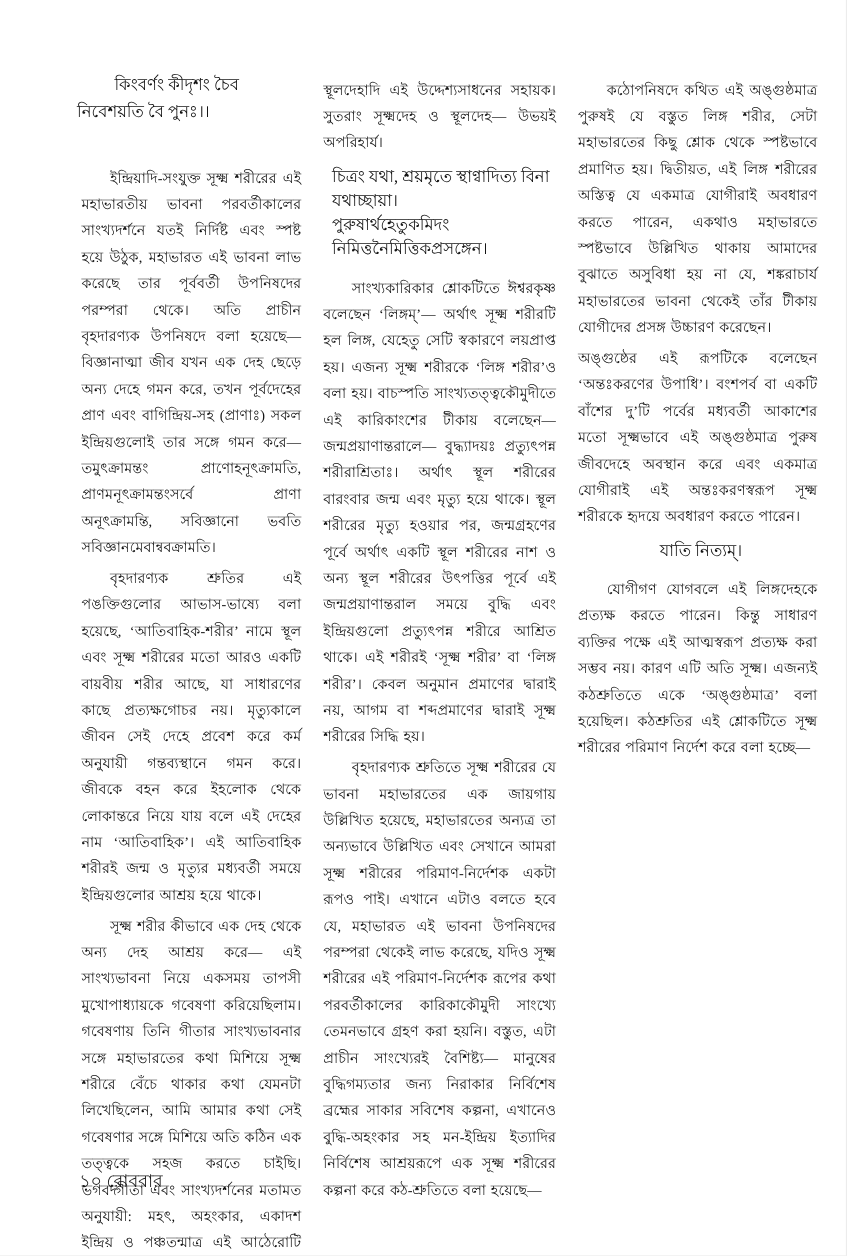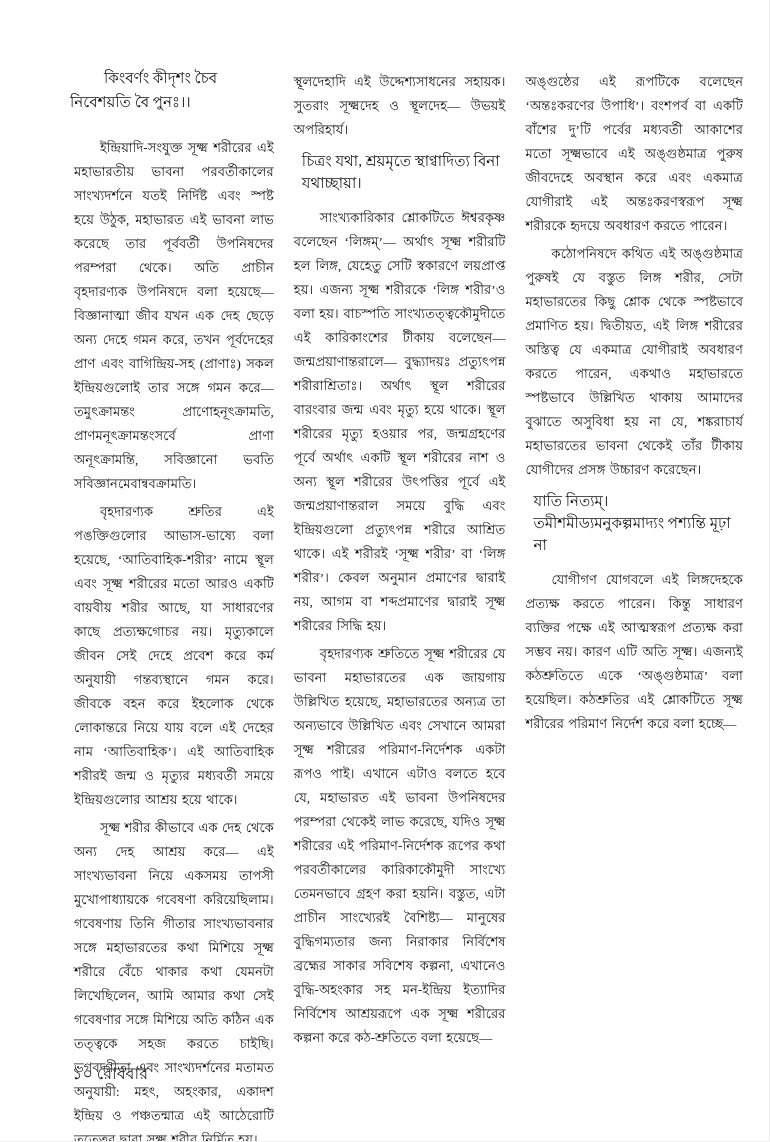--- a/index.html
+++ b/index.html
@@ -39,38 +39,38 @@
     font-size: 13px;
     line-height: 24px;
     text-align: justify;
     text-indent: 26px;
     letter-spacing: 0.1px;
     word-spacing: 1px;
   }
   p.no-indent { text-indent: 0; }
 
   .shloka-line {
-    margin: 0 0 22px 0;
+    margin: 0 0 36px 0;
     font-size: 15px;
     line-height: 24px;
     text-indent: 34px;
   }
 
   .verse {
     margin: 8px 0 12px 0;
     padding-left: 12px;
     font-size: 15px;
     line-height: 22px;
   }
   .verse .v-line {
     text-align: left;
     white-space: normal;
   }
   .verse .v-right {
-    text-align: left;
+    text-align: center;
     padding-right: 6px;
   }
 
   .footer {
     position: absolute;
     left: 72px;
     top: 1039px;
     font-size: 16px;
     color: #1a1a1a;
     margin-top: 22px;
@@ -88,32 +88,32 @@
         <p class="body-par">ইন্দ্রিয়াদি-সংযুক্ত সূক্ষ্ম শরীরের এই মহাভারতীয় ভাবনা পরবর্তীকালের সাংখ্যদর্শনে যতই নির্দিষ্ট এবং স্পষ্ট হয়ে উঠুক, মহাভারত এই ভাবনা লাভ করেছে তার পূর্ববর্তী উপনিষদের পরম্পরা থেকে। অতি প্রাচীন বৃহদারণ্যক উপনিষদে বলা হয়েছে— বিজ্ঞানাত্মা জীব যখন এক দেহ ছেড়ে অন্য দেহে গমন করে, তখন পূর্বদেহের প্রাণ এবং বাগিন্দ্রিয়-সহ (প্রাণাঃ) সকল ইন্দ্রিয়গুলোই তার সঙ্গে গমন করে— তমুৎক্রামন্তং প্রাণোহনূৎক্রামতি, প্রাণমনূৎক্রামন্তংসর্বে প্রাণা অনূৎক্রামন্তি, সবিজ্ঞানো ভবতি সবিজ্ঞানমেবান্ববক্রামতি।</p>
         <p class="body-par">বৃহদারণ্যক শ্রুতির এই পঙক্তিগুলোর আভাস-ভাষ্যে বলা হয়েছে, ‘আতিবাহিক-শরীর’ নামে স্থূল এবং সূক্ষ্ম শরীরের মতো আরও একটি বায়বীয় শরীর আছে, যা সাধারণের কাছে প্রত্যক্ষগোচর নয়। মৃত্যুকালে জীবন সেই দেহে প্রবেশ করে কর্ম অনুযায়ী গন্তব্যস্থানে গমন করে। জীবকে বহন করে ইহলোক থেকে লোকান্তরে নিয়ে যায় বলে এই দেহের নাম ‘আতিবাহিক’। এই আতিবাহিক শরীরই জন্ম ও মৃত্যুর মধ্যবর্তী সময়ে ইন্দ্রিয়গুলোর আশ্রয় হয়ে থাকে।</p>
         <p class="body-par">সূক্ষ্ম শরীর কীভাবে এক দেহ থেকে অন্য দেহ আশ্রয় করে— এই সাংখ্যভাবনা নিয়ে একসময় তাপসী মুখোপাধ্যায়কে গবেষণা করিয়েছিলাম। গবেষণায় তিনি গীতার সাংখ্যভাবনার সঙ্গে মহাভারতের কথা মিশিয়ে সূক্ষ্ম শরীরে বেঁচে থাকার কথা যেমনটা লিখেছিলেন, আমি আমার কথা সেই গবেষণার সঙ্গে মিশিয়ে অতি কঠিন এক তত্ত্বকে সহজ করতে চাইছি। ভগবদ্গীতা এবং সাংখ্যদর্শনের মতামত অনুযায়ী: মহৎ, অহংকার, একাদশ ইন্দ্রিয় ও পঞ্চতন্মাত্র এই আঠেরোটি তত্ত্বের দ্বারা সূক্ষ্ম শরীর নির্মিত হয়।</p>
 
       </div>
 
       <div class="col col-2">
         <p class="body-par no-indent">স্থূলদেহাদি এই উদ্দেশ্যসাধনের সহায়ক। সুতরাং সূক্ষ্মদেহ ও স্থূলদেহ— উভয়ই অপরিহার্য।</p>
         <div class="verse">
           <div class="v-line">চিত্রং যথা, শ্রয়মৃতে স্থাণ্বাদিত্য বিনা যথাচ্ছায়া।</div>
+          <div class="v-line">পুরুষার্থহেতুকমিদং নিমিত্তনৈমিত্তিকপ্রসঙ্গেন।</div>
         </div>
         <p class="body-par">সাংখ্যকারিকার শ্লোকটিতে ঈশ্বরকৃষ্ণ বলেছেন ‘লিঙ্গম্’— অর্থাৎ সূক্ষ্ম শরীরটি হল লিঙ্গ, যেহেতু সেটি স্বকারণে লয়প্রাপ্ত হয়। এজন্য সূক্ষ্ম শরীরকে ‘লিঙ্গ শরীর’ও বলা হয়। বাচস্পতি সাংখ্যতত্ত্বকৌমুদীতে এই কারিকাংশের টীকায় বলেছেন— জন্মপ্রয়াণান্তরালে— বুদ্ধ্যাদয়ঃ প্রত্যুৎপন্ন শরীরাশ্রিতাঃ। অর্থাৎ স্থূল শরীরের বারংবার জন্ম এবং মৃত্যু হয়ে থাকে। স্থূল শরীরের মৃত্যু হওয়ার পর, জন্মগ্রহণের পূর্বে অর্থাৎ একটি স্থূল শরীরের নাশ ও অন্য স্থূল শরীরের উৎপত্তির পূর্বে এই জন্মপ্রয়াণান্তরাল সময়ে বুদ্ধি এবং ইন্দ্রিয়গুলো প্রত্যুৎপন্ন শরীরে আশ্রিত থাকে। এই শরীরই ‘সূক্ষ্ম শরীর’ বা ‘লিঙ্গ শরীর’। কেবল অনুমান প্রমাণের দ্বারাই নয়, আগম বা শব্দপ্রমাণের দ্বারাই সূক্ষ্ম শরীরের সিদ্ধি হয়।</p>
         <p class="body-par">বৃহদারণ্যক শ্রুতিতে সূক্ষ্ম শরীরের যে ভাবনা মহাভারতের এক জায়গায় উল্লিখিত হয়েছে, মহাভারতের অন্যত্র তা অন্যভাবে উল্লিখিত এবং সেখানে আমরা সূক্ষ্ম শরীরের পরিমাণ-নির্দেশক একটা রূপও পাই। এখানে এটাও বলতে হবে যে, মহাভারত এই ভাবনা উপনিষদের পরম্পরা থেকেই লাভ করেছে, যদিও সূক্ষ্ম শরীরের এই পরিমাণ-নির্দেশক রূপের কথা পরবর্তীকালের কারিকাকৌমুদী সাংখ্যে তেমনভাবে গ্রহণ করা হয়নি। বস্তুত, এটা প্রাচীন সাংখ্যেরই বৈশিষ্ট্য— মানুষের বুদ্ধিগম্যতার জন্য নিরাকার নির্বিশেষ ব্রহ্মের সাকার সবিশেষ কল্পনা, এখানেও বুদ্ধি-অহংকার সহ মন-ইন্দ্রিয় ইত্যাদির নির্বিশেষ আশ্রয়রূপে এক সূক্ষ্ম শরীরের কল্পনা করে কঠ-শ্রুতিতে বলা হয়েছে—</p>
 
       </div>
 
       <div class="col col-3">
+        <p class="body-par">কঠোপনিষদে কথিত এই অঙ্গুষ্ঠমাত্র পুরুষই যে বস্তুত লিঙ্গ শরীর, সেটা মহাভারতের কিছু শ্লোক থেকে স্পষ্টভাবে প্রমাণিত হয়। দ্বিতীয়ত, এই লিঙ্গ শরীরের অস্তিত্ব যে একমাত্র যোগীরাই অবধারণ করতে পারেন, একথাও মহাভারতে স্পষ্টভাবে উল্লিখিত থাকায় আমাদের বুঝাতে অসুবিধা হয় না যে, শঙ্করাচার্য মহাভারতের ভাবনা থেকেই তাঁর টীকায় যোগীদের প্রসঙ্গ উচ্চারণ করেছেন।</p>
         <p class="body-par no-indent">অঙ্গুষ্ঠের এই রূপটিকে বলেছেন ‘অন্তঃকরণের উপাধি’। বংশপর্ব বা একটি বাঁশের দু’টি পর্বের মধ্যবর্তী আকাশের মতো সূক্ষ্মভাবে এই অঙ্গুষ্ঠমাত্র পুরুষ জীবদেহে অবস্থান করে এবং একমাত্র যোগীরাই এই অন্তঃকরণস্বরূপ সূক্ষ্ম শরীরকে হৃদয়ে অবধারণ করতে পারেন।</p>
-        <p class="body-par">কঠোপনিষদে কথিত এই অঙ্গুষ্ঠমাত্র পুরুষই যে বস্তুত লিঙ্গ শরীর, সেটা মহাভারতের কিছু শ্লোক থেকে স্পষ্টভাবে প্রমাণিত হয়। দ্বিতীয়ত, এই লিঙ্গ শরীরের অস্তিত্ব যে একমাত্র যোগীরাই অবধারণ করতে পারেন, একথাও মহাভারতে স্পষ্টভাবে উল্লিখিত থাকায় আমাদের বুঝাতে অসুবিধা হয় না যে, শঙ্করাচার্য মহাভারতের ভাবনা থেকেই তাঁর টীকায় যোগীদের প্রসঙ্গ উচ্চারণ করেছেন।</p>
         <div class="verse">
           <div class="v-line v-right">যাতি নিত্যম্।</div>
-          <div class="v-line">তমীশমীড্যমনুকল্পমাদ্যং পশ্যন্তি মূঢ়া না</div>
         </div>
         <p class="body-par">যোগীগণ যোগবলে এই লিঙ্গদেহকে প্রত্যক্ষ করতে পারেন। কিন্তু সাধারণ ব্যক্তির পক্ষে এই আত্মস্বরূপ প্রত্যক্ষ করা সম্ভব নয়। কারণ এটি অতি সূক্ষ্ম। এজন্যই কঠশ্রুতিতে একে ‘অঙ্গুষ্ঠমাত্র’ বলা হয়েছিল। কঠশ্রুতির এই শ্লোকটিতে সূক্ষ্ম শরীরের পরিমাণ নির্দেশ করে বলা হচ্ছে—</p>
 
       </div>
 
     </div>
   </div>
 
   <div class="footer">১০ রোববার</div>
 </div>

